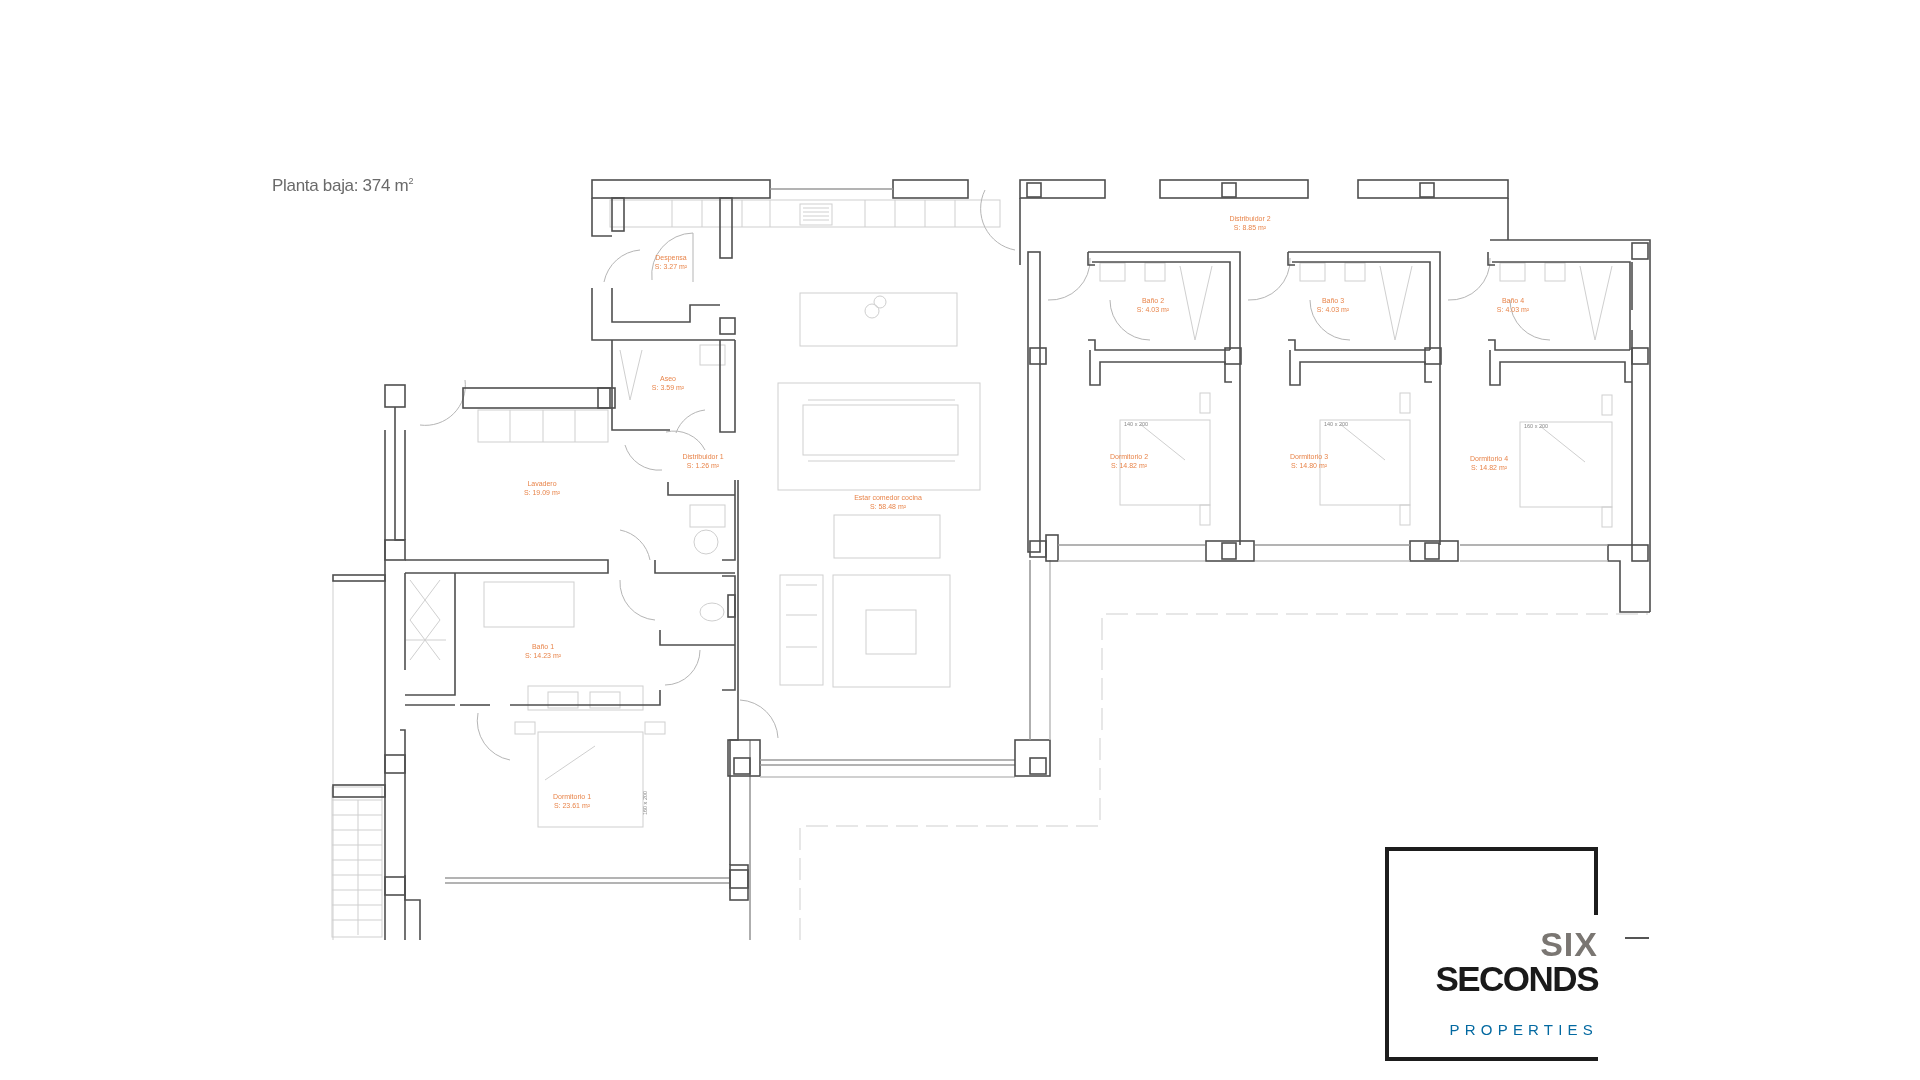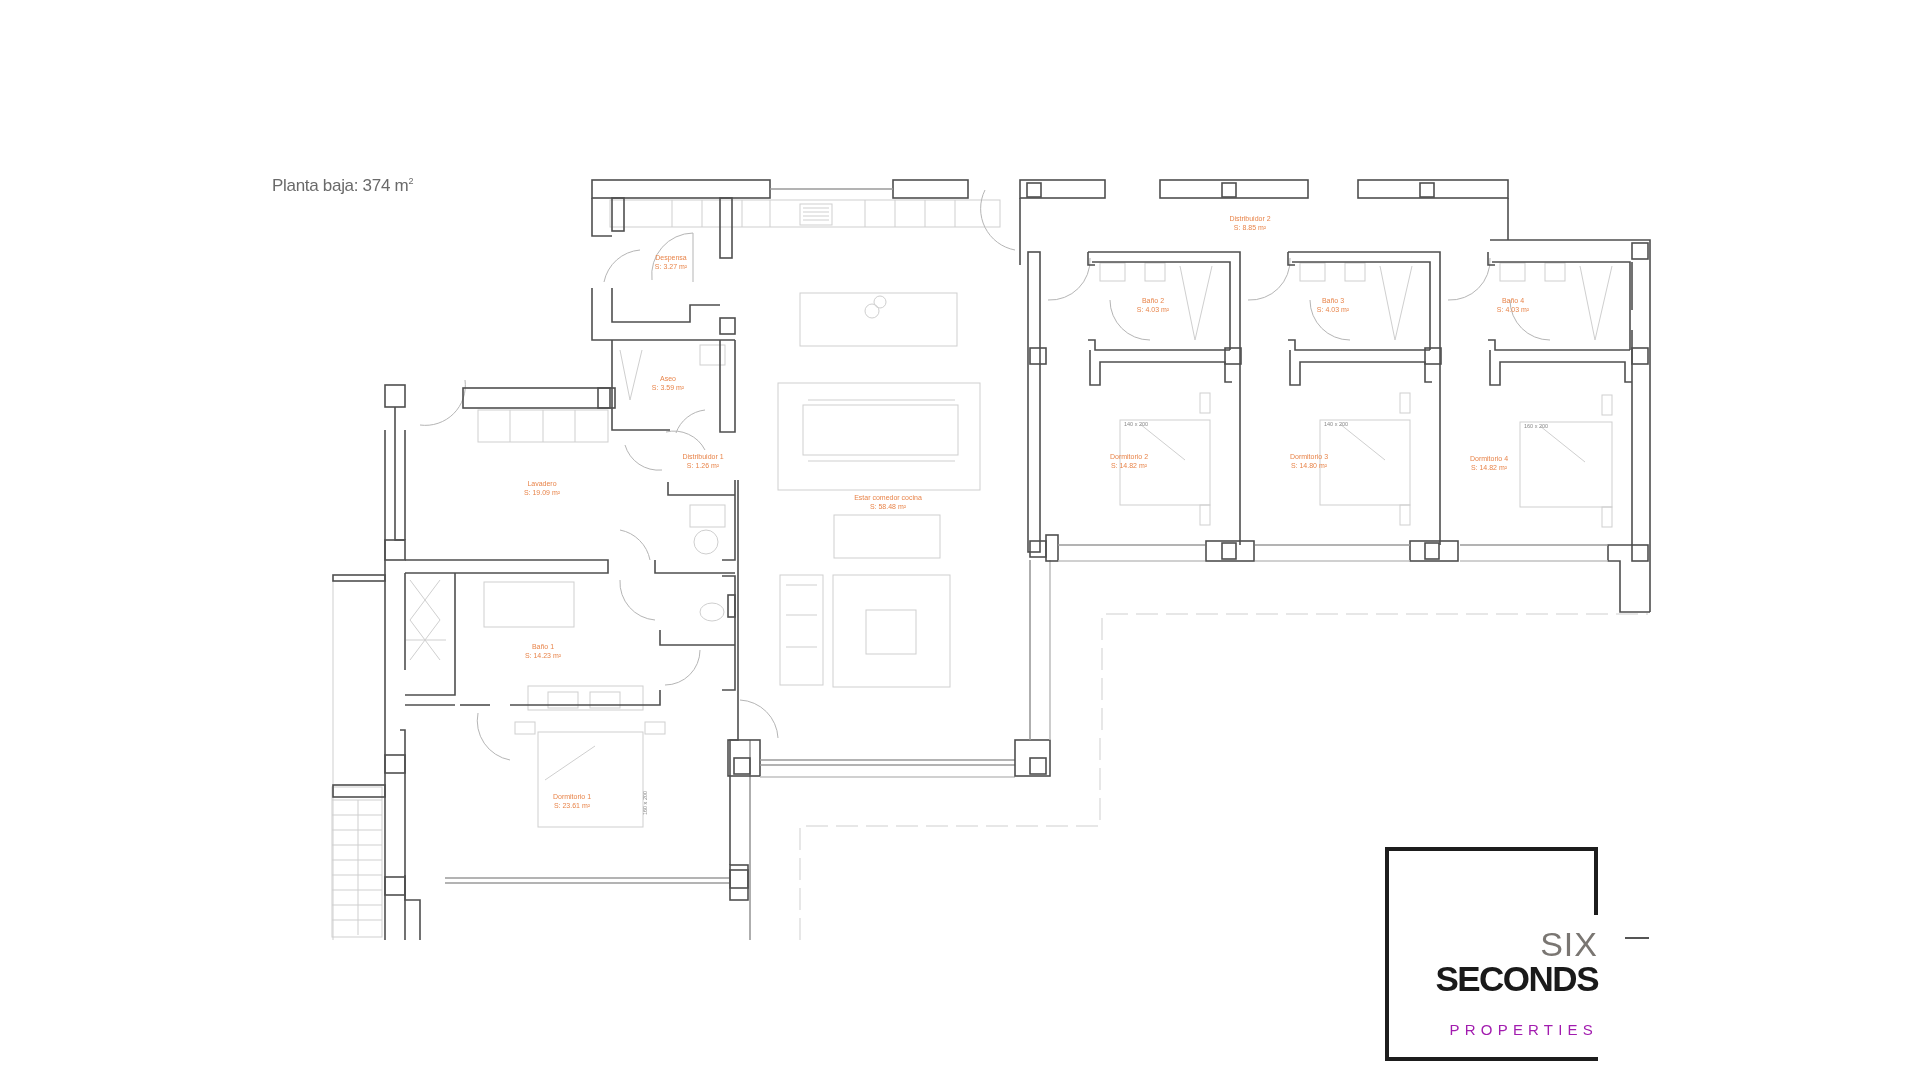--- a/index.html
+++ b/index.html
@@ -7,23 +7,23 @@
   .title{position:absolute;left:272px;top:176px;font-size:17px;color:#6a6a6a;letter-spacing:-0.3px;}
   .title sup{font-size:9px;}
   svg.plan{position:absolute;left:0;top:0;}
   .room{position:absolute;transform:translate(-50%,-50%);text-align:center;color:#e8844a;font-size:7px;line-height:9px;white-space:nowrap;}
   .bed{position:absolute;color:#888;font-size:5.5px;white-space:nowrap;}
   .logo{position:absolute;left:1385px;top:847px;width:213px;height:214px;}
   .logo .frame-left{position:absolute;left:0;top:0;width:4px;height:214px;background:#1d1d1d;}
   .logo .frame-top{position:absolute;left:0;top:0;width:213px;height:4px;background:#1d1d1d;}
   .logo .frame-right{position:absolute;right:0;top:0;width:4px;height:68px;background:#1d1d1d;}
   .logo .frame-bottom{position:absolute;left:0;bottom:0;width:213px;height:4px;background:#1d1d1d;}
-  .logo .six{position:absolute;right:0;top:80px;font-size:34px;color:#7a7672;font-weight:normal;letter-spacing:1px;line-height:34px;}
+  .logo .six{position:absolute;right:0;top:80px;font-size:34px;color:#7a7672;font-weight:bold;letter-spacing:1px;line-height:34px;}
   .logo .seconds{position:absolute;right:0;top:114px;font-size:35px;color:#1a1a1a;font-weight:bold;letter-spacing:-1.5px;line-height:36px;}
-  .logo .properties{position:absolute;right:0;top:175px;font-size:15px;color:#a21caf;letter-spacing:5.2px;line-height:16px;}
+  .logo .properties{position:absolute;right:0;top:175px;font-size:15px;color:#0369a1;letter-spacing:5.2px;line-height:16px;}
   .dash{position:absolute;left:1625px;top:937px;width:24px;height:2px;background:#555;}
 </style>
 </head>
 <body>
 
 <div class="title"><span>Planta baja: 374 m</span><sup>2</sup></div>
 
 <svg class="plan" width="1920" height="1080" viewBox="0 0 1920 1080" xmlns="http://www.w3.org/2000/svg">
   <g fill="none" stroke="#cfcfcf" stroke-width="1">
 

